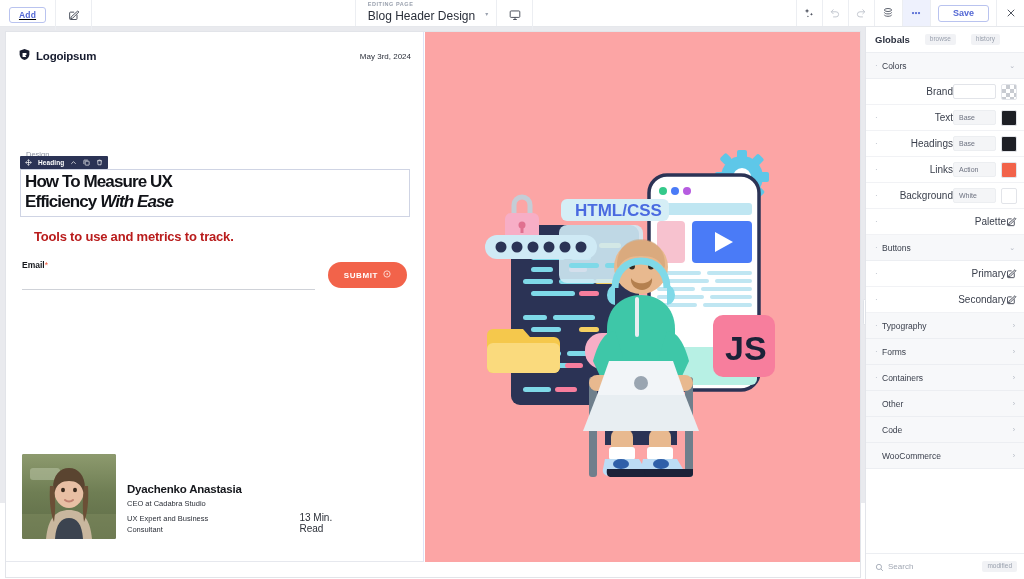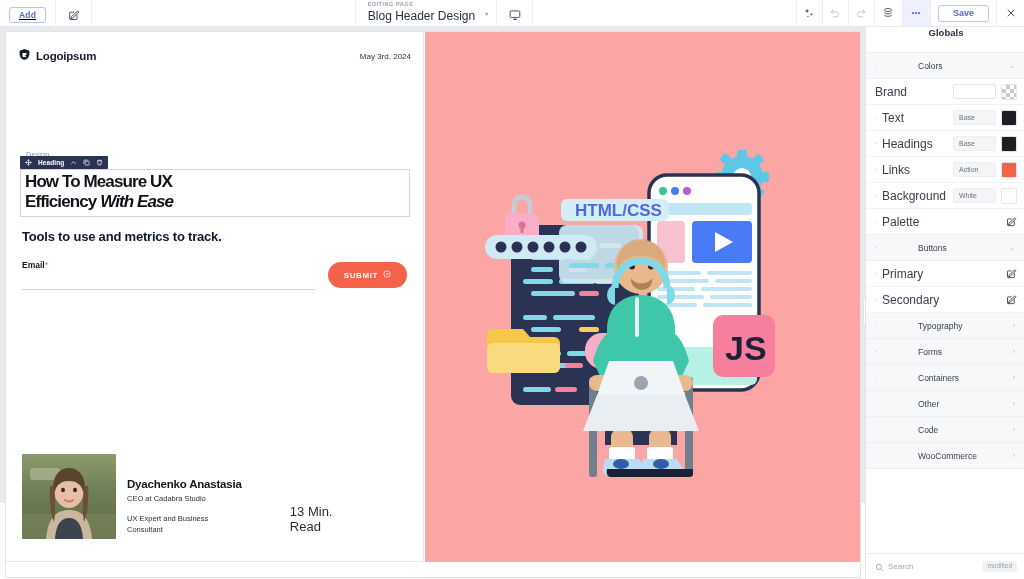--- a/index.html
+++ b/index.html
@@ -147,22 +147,22 @@
   }
   .headline {
     font-size: 17px;
     line-height: 1.17;
     font-weight: 700;
     color: #111318;
     letter-spacing: -.9px;
   }
   .headline em { font-style: italic; font-weight: 700; }
   .subline {
-    position: absolute; left: 16px; top: 197px;
-    font-size: 13px; font-weight: 700; color: #0f172a; letter-spacing: -.2px;
+    position: absolute; left: 28px; top: 197px;
+    font-size: 13px; font-weight: 700; color: #b91c1c; letter-spacing: -.2px;
   }
 
   .form-row { position: absolute; left: 16px; top: 222px; width: 385px; }
   .field-label { font-size: 8.5px; font-weight: 700; color: #16181d; }
   .req { color: #f0563a; font-size: 8.5px; }
   .field-underline {
     margin-top: 17px;
     width: 293px;
     border-bottom: 1px solid #cfd2d8;
     height: 1px;
@@ -190,21 +190,21 @@
     width: 94px; height: 85px;
     border-radius: 2px;
     overflow: hidden;
     background: #6d7a56;
     flex: none;
   }
   .author-txt { padding-bottom: 4px; flex: 1; }
   .author-name { font-size: 11.5px; font-weight: 700; color: #15171c; letter-spacing: -.2px; }
   .author-role { font-size: 7.5px; color: #2b2f38; margin-top: 3px; line-height: 1.5; }
   .author-meta { display: flex; align-items: flex-end; justify-content: space-between; gap: 48px; }
-  .read-time { font-size: 13px; color: #2b2f38; padding-bottom: 1px; padding-right: 56px; margin-left: 19px; }
+  .read-time { font-size: 10px; color: #2b2f38; padding-bottom: 1px; padding-right: 56px; margin-left: 19px; }
 
   
   .illus-col {
     position: absolute; left: 419px; top: 0;
     width: 435px; height: 530px;
     background: #fca5a5;
   }
   .illus { position: absolute; left: 60px; top: 115px; width: 320px; height: 330px; }
 
   
@@ -221,51 +221,50 @@
     display: flex; align-items: center; justify-content: center;
     cursor: col-resize;
   }
   .panel-drag .bar { width: 3px; height: 26px; background: #fff; border: 1px solid #dfe2e8; border-radius: 2px; }
   .panel-head {
     display: flex; align-items: center;
     height: 26px;
     padding: 0 7px 0 9px;
     border-bottom: 1px solid #eceef2;
     gap: 15px;
-    flex-direction: column;
   }
   .panel-title { font-size: 9.5px; font-weight: 700; color: #2d3240; }
   .chip {
     font-size: 6.5px; color: #9aa1ae; background: #f1f2f5;
     border-radius: 2px; padding: 2.5px 5px; cursor: pointer; line-height: 1;
   }
   .ph-spacer { flex: 1; }
   .ph-ic { cursor: pointer; display: flex; align-items: center; }
 
   .panel-body { flex: 1; overflow: hidden; }
   .section-head {
     height: 26px;
     display: flex; align-items: center;
     padding: 0 9px 0 9px;
     background: #f7f8fa;
     border-bottom: 1px solid #eceef2;
     cursor: pointer;
   }
   .sec-dot { color: #b9bec9; font-size: 8px; margin-right: 3px; width: 4px; }
-  .sec-title { font-size: 8.5px; color: #3b404d; flex: 1; margin-left: 36px; }
+  .sec-title { font-size: 8.5px; color: #3b404d; flex: 1; }
   .chev { color: #b0b5c0; font-size: 7px; line-height: 1; }
 
   .row {
     height: 26px;
     display: flex; align-items: center;
     padding: 0 7px 0 9px;
     border-bottom: 1px solid #f1f2f5;
     background: #fff;
   }
-  .row-label { font-size: 12px; color: #3b404d; flex: 1; }
+  .row-label { font-size: 10px; color: #3b404d; flex: 1; text-align: right; }
   .row-dot { color: #b9bec9; font-size: 8px; margin-right: 3px; width: 4px; }
   .val-input {
     width: 43px; height: 15px;
     border: 1px solid #e2e4e9; border-radius: 2px;
     background: #fff;
     font-size: 7px; color: #6d7280;
     display: flex; align-items: center;
     padding: 0 5px;
     margin-right: 5px;
     cursor: text;

